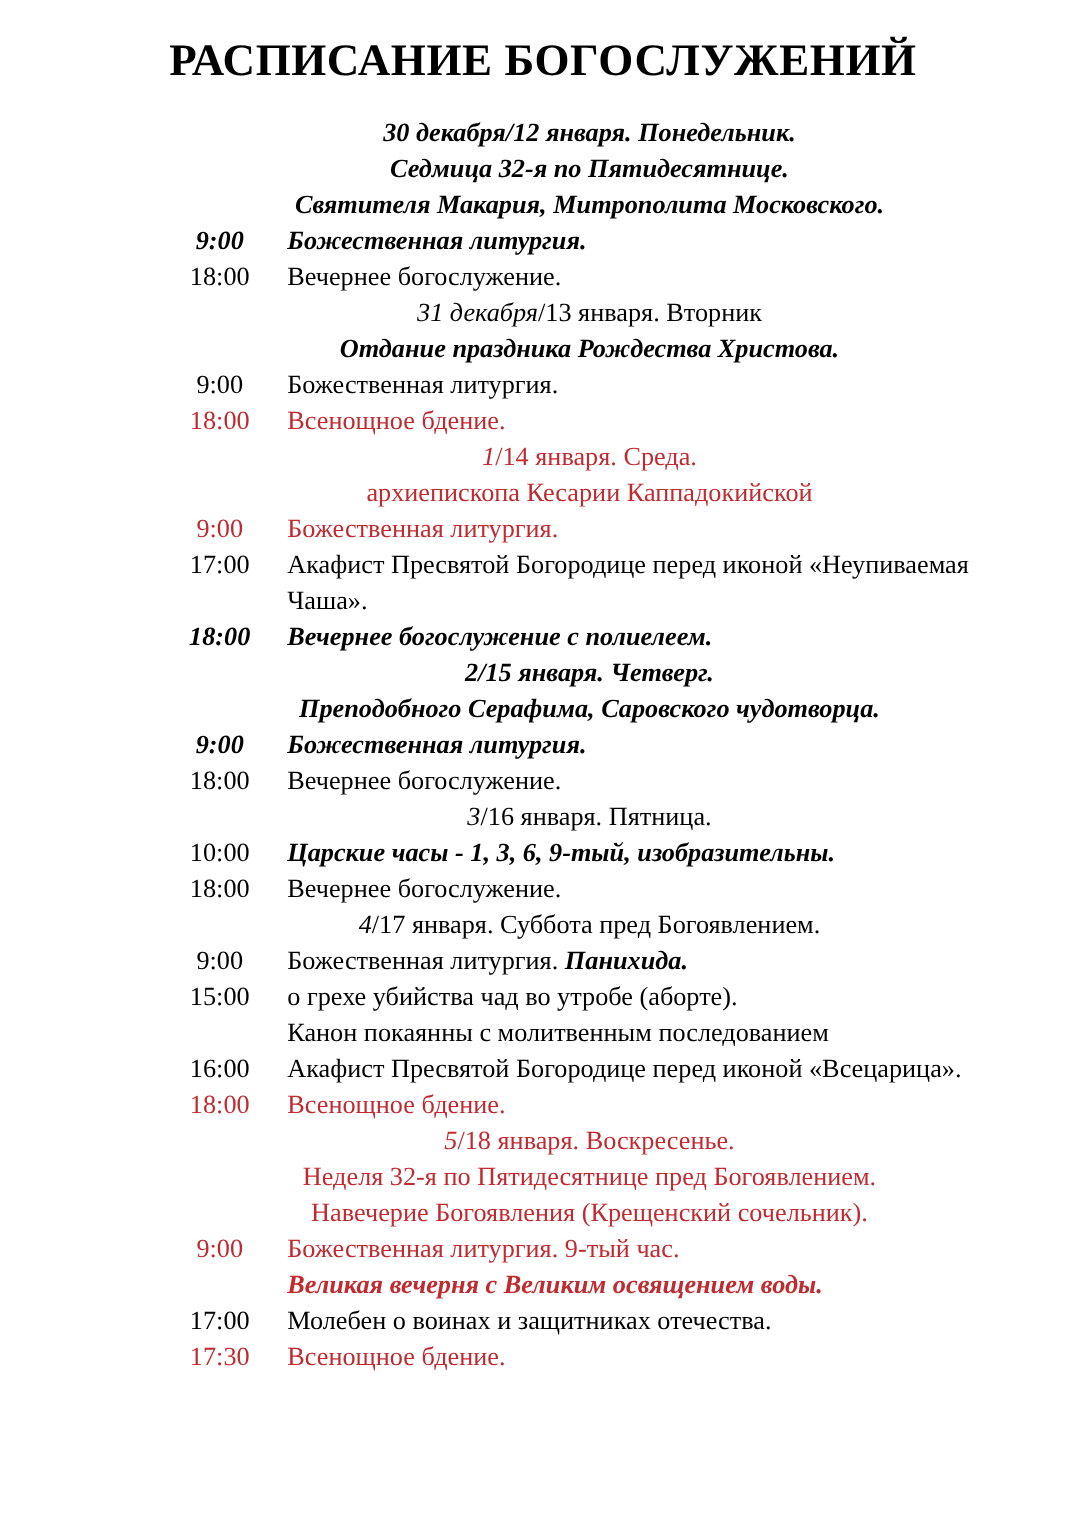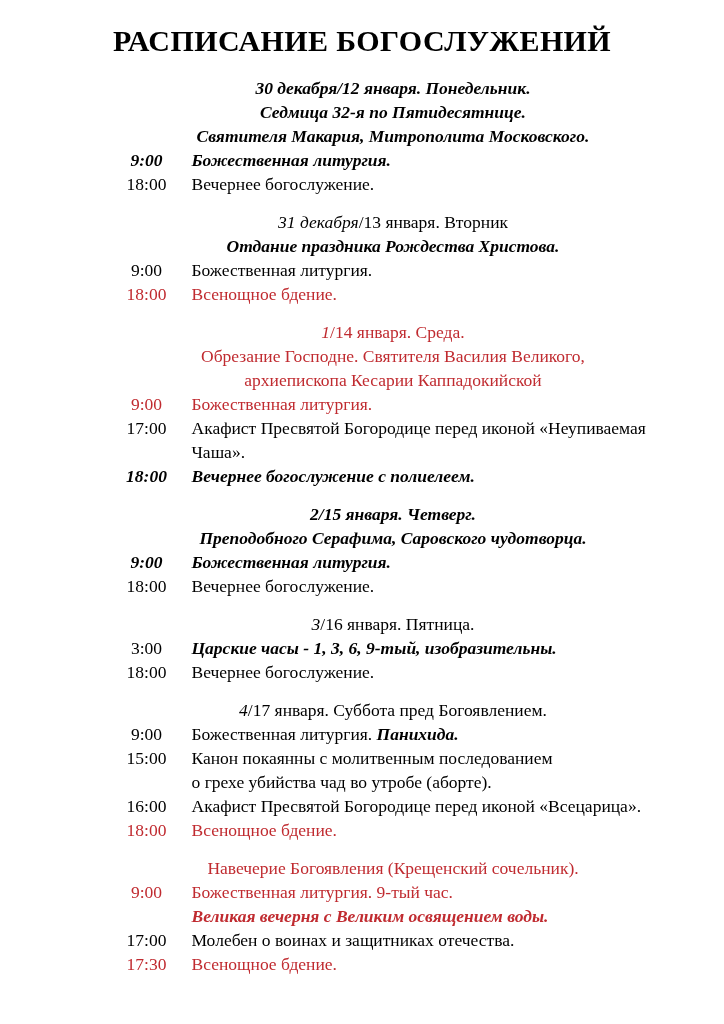--- a/index.html
+++ b/index.html
@@ -22,21 +22,21 @@
     font-weight: bold;
     letter-spacing: 0.4px;
     color: #000000;
   }
   .content {
     margin-top: 18px;
     padding: 0 22px 0 84px;
     font-size: 17.5px;
     line-height: 24px;
   }
-  .day { margin-top: 14px; }
+  .day { }
   .day:first-child { margin-top: 0; }
   .header-line { text-align: center; }
   .row { display: flex; }
   .time { flex: 0 0 90px; text-align: center; }
   .desc { flex: 1; }
   .b { font-weight: bold; font-style: italic; }
   .i { font-style: italic; }
   .red { color: var(--accent-red, #c02b30); }
 </style>
 </head>
@@ -73,21 +73,20 @@
         </div>
         <div class="row red">
           <div class="time">18:00</div>
           <div class="desc">
             <div><span>Всенощное бдение.</span></div>
           </div>
         </div>
       </div>
       <div class="day">
         <div class="header-line red"><span class="i">1</span><span>/14 января. Среда.</span></div>
-        <div class="header-line red"><span>Обрезание Господне. Святителя Василия Великого,</span></div>
         <div class="header-line red"><span>архиепископа Кесарии Каппадокийской</span></div>
         <div class="row red">
           <div class="time">9:00</div>
           <div class="desc">
             <div><span>Божественная литургия.</span></div>
           </div>
         </div>
         <div class="row">
           <div class="time">17:00</div>
           <div class="desc">
@@ -113,21 +112,21 @@
         <div class="row">
           <div class="time">18:00</div>
           <div class="desc">
             <div><span>Вечернее богослужение.</span></div>
           </div>
         </div>
       </div>
       <div class="day">
         <div class="header-line"><span class="i">3</span><span>/16 января. Пятница.</span></div>
         <div class="row">
-          <div class="time">3:00</div>
+          <div class="time">10:00</div>
           <div class="desc">
             <div><span class="b ">Царские часы - 1, 3, 6, 9-тый, изобразительны.</span></div>
           </div>
         </div>
         <div class="row">
           <div class="time">18:00</div>
           <div class="desc">
             <div><span>Вечернее богослужение.</span></div>
           </div>
         </div>
@@ -136,38 +135,40 @@
         <div class="header-line"><span class="i">4</span><span>/17 января. Суббота пред Богоявлением.</span></div>
         <div class="row">
           <div class="time">9:00</div>
           <div class="desc">
             <div><span>Божественная литургия. </span><span class="b ">Панихида.</span></div>
           </div>
         </div>
         <div class="row">
           <div class="time">15:00</div>
           <div class="desc">
+            <div><span>о грехе убийства чад во утробе (аборте).</span></div>
             <div><span>Канон покаянны с молитвенным последованием</span></div>
-            <div><span>о грехе убийства чад во утробе (аборте).</span></div>
           </div>
         </div>
         <div class="row">
           <div class="time">16:00</div>
           <div class="desc">
             <div><span>Акафист Пресвятой Богородице перед иконой «Всецарица».</span></div>
           </div>
         </div>
         <div class="row red">
           <div class="time">18:00</div>
           <div class="desc">
             <div><span>Всенощное бдение.</span></div>
           </div>
         </div>
       </div>
       <div class="day">
+        <div class="header-line red"><span class="i">5</span><span>/18 января. Воскресенье.</span></div>
+        <div class="header-line red"><span>Неделя 32-я по Пятидесятнице пред Богоявлением.</span></div>
         <div class="header-line red"><span>Навечерие Богоявления (Крещенский сочельник).</span></div>
         <div class="row red">
           <div class="time">9:00</div>
           <div class="desc">
             <div><span>Божественная литургия. 9-тый час.</span></div>
           </div>
         </div>
         <div class="row red">
           <div class="time"></div>
           <div class="desc">

